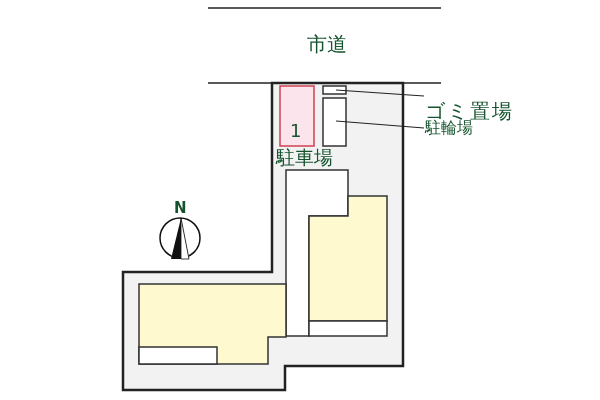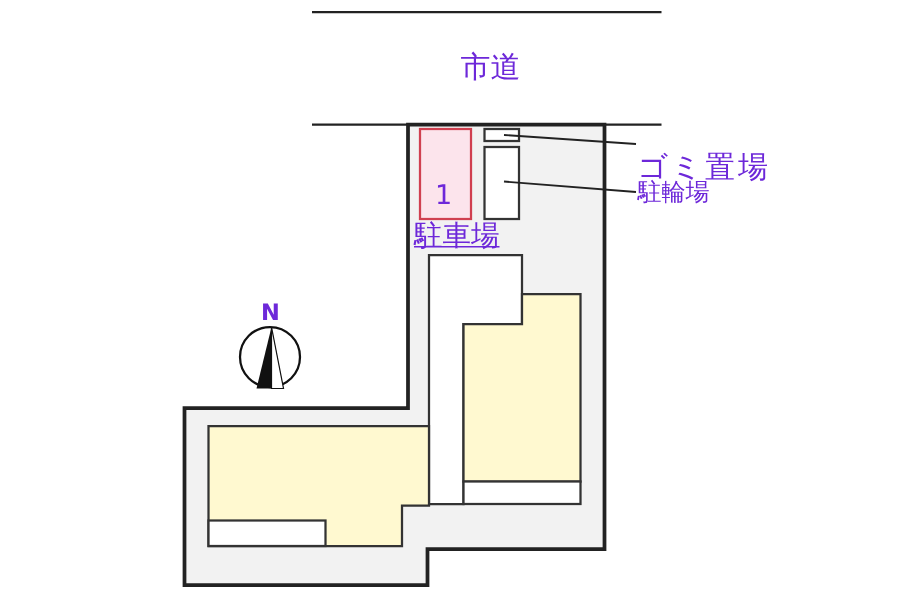--- a/index.html
+++ b/index.html
@@ -1,18 +1,18 @@
 <!DOCTYPE html>
 <html><head>
 <meta charset="utf-8">
 <style>
   html, body { margin:0; padding:0; background:#ffffff; }
   body { width:600px; height:400px; position:relative; overflow:hidden; font-family:"DejaVu Sans", sans-serif; }
   svg { position:absolute; left:0; top:0; }
-  .lbl { position:absolute; color:#6d28d9; white-space:nowrap; line-height:1; }
+  .lbl { position:absolute; color:#14532d; white-space:nowrap; line-height:1; }
 </style>
 </head>
 <body>
 
 <svg width="600" height="400" viewBox="0 0 600 400">
 
   <line x1="208" y1="8" x2="441" y2="8" stroke="#222" stroke-width="1.5"></line>
   <line x1="208" y1="83" x2="441" y2="83" stroke="#222" stroke-width="1.5"></line>
 
   <polygon points="272,83 403,83 403,366 285,366 285,390 123,390 123,272 272,272" fill="#f2f2f2" stroke="#222" stroke-width="2.5"></polygon>
@@ -38,19 +38,19 @@
     <circle cx="180" cy="238" r="20" fill="#ffffff" stroke="#111" stroke-width="1.5"></circle>
     <polygon points="181,218 171,259 189,259" fill="#111"></polygon>
     <polygon points="181,218 181,259 189,259" fill="#ffffff" stroke="#111" stroke-width="0.8"></polygon>
   </g>
 </svg>
 
 <div class="lbl" style="left:307px; top:34px; font-size:20px;">市道</div>
 
 <div class="lbl" style="left:290px; top:122px; font-size:18px;">1</div>
 
-<div class="lbl" style="left:276px; top:148px; font-size:19px;text-decoration:underline;">駐車場</div>
+<div class="lbl" style="left:276px; top:148px; font-size:19px;">駐車場</div>
 
 <div class="lbl" style="left:425px; top:88px; font-size:20px; letter-spacing:2px;margin-top:13px;">ゴミ置場</div>
 
 <div class="lbl" style="left:425px; top:120px; font-size:16px;">駐輪場</div>
 
 <div class="lbl" style="left:174px; top:201px; font-size:15px; font-weight:bold;">N</div>
 
 </body></html>

